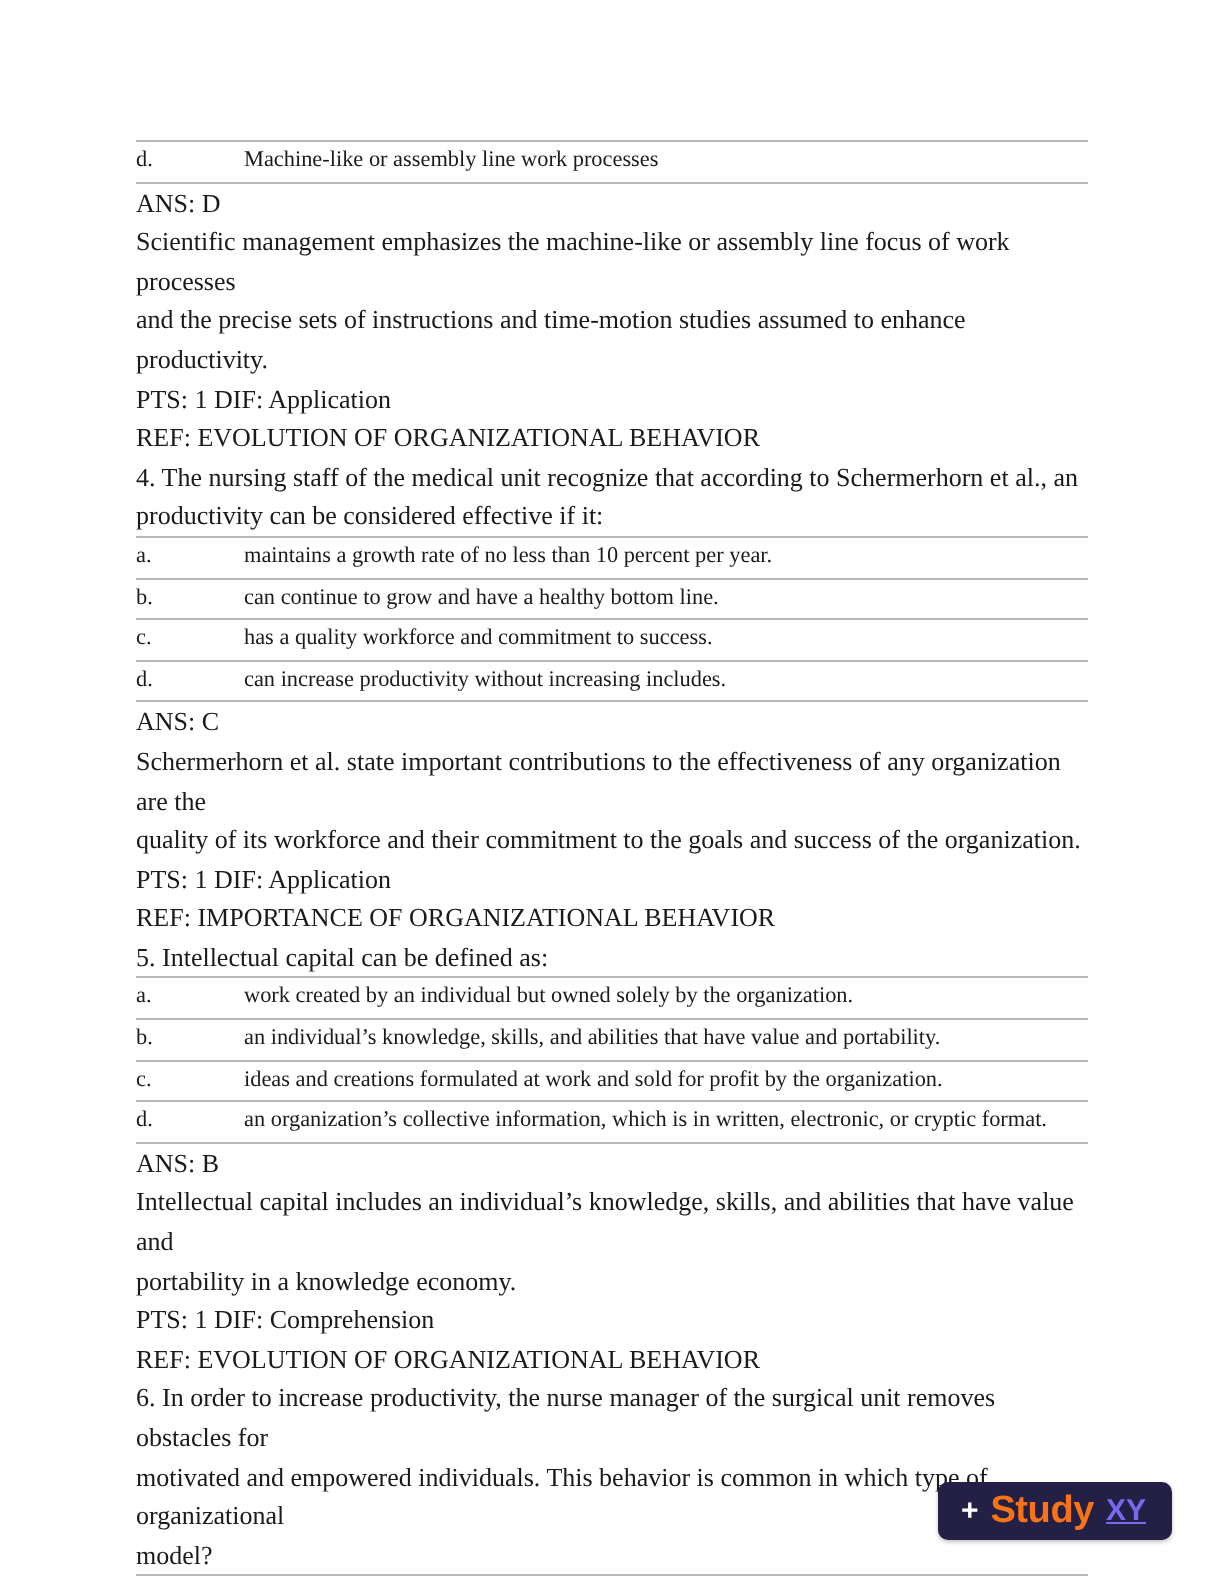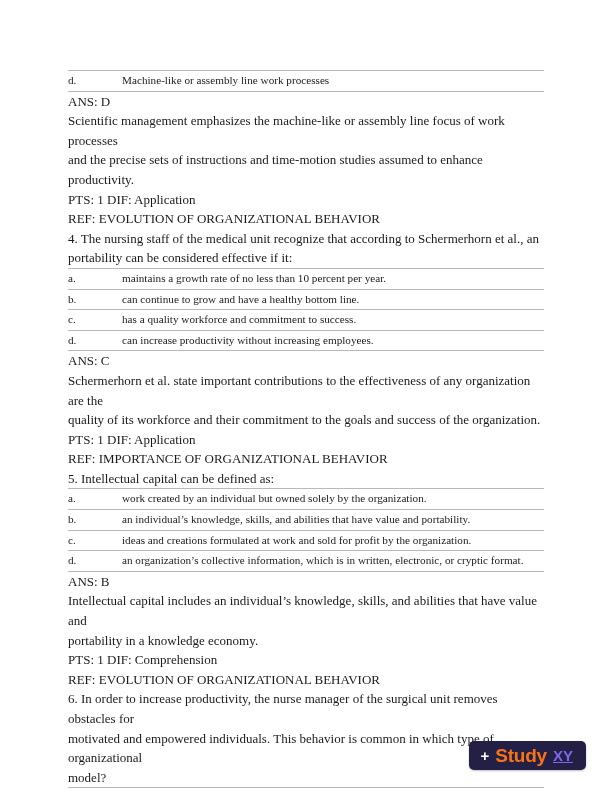--- a/index.html
+++ b/index.html
@@ -117,39 +117,39 @@
       </tr>
     </tbody>
       </table>
 
     <p class="line para">ANS: D</p>
     <p class="line para">Scientific management emphasizes the machine-like or assembly line focus of work processes</p>
     <p class="line para">and the precise sets of instructions and time-motion studies assumed to enhance productivity.</p>
     <p class="line para">PTS: 1 DIF: Application</p>
     <p class="line para">REF: EVOLUTION OF ORGANIZATIONAL BEHAVIOR</p>
     <p class="line para">4. The nursing staff of the medical unit recognize that according to Schermerhorn et al., an</p>
-    <p class="line para">portability can be considered effective if it:</p>
+    <p class="line para">productivity can be considered effective if it:</p>
 
     <table class="opt-table">
       <tbody>
           <tr>
         <td class="lbl">a.</td>
         <td class="txt">maintains a growth rate of no less than 10 percent per year.</td>
       </tr>
       <tr>
         <td class="lbl">b.</td>
         <td class="txt">can continue to grow and have a healthy bottom line.</td>
       </tr>
       <tr>
         <td class="lbl">c.</td>
         <td class="txt">has a quality workforce and commitment to success.</td>
       </tr>
       <tr>
         <td class="lbl">d.</td>
-        <td class="txt">can increase productivity without increasing employees.</td>
+        <td class="txt">can increase productivity without increasing includes.</td>
       </tr>
     </tbody>
       </table>
 
     <p class="line para">ANS: C</p>
     <p class="line para">Schermerhorn et al. state important contributions to the effectiveness of any organization are the</p>
     <p class="line para">quality of its workforce and their commitment to the goals and success of the organization.</p>
     <p class="line para">PTS: 1 DIF: Application</p>
     <p class="line para">REF: IMPORTANCE OF ORGANIZATIONAL BEHAVIOR</p>
     <p class="line para">5. Intellectual capital can be defined as:</p>

